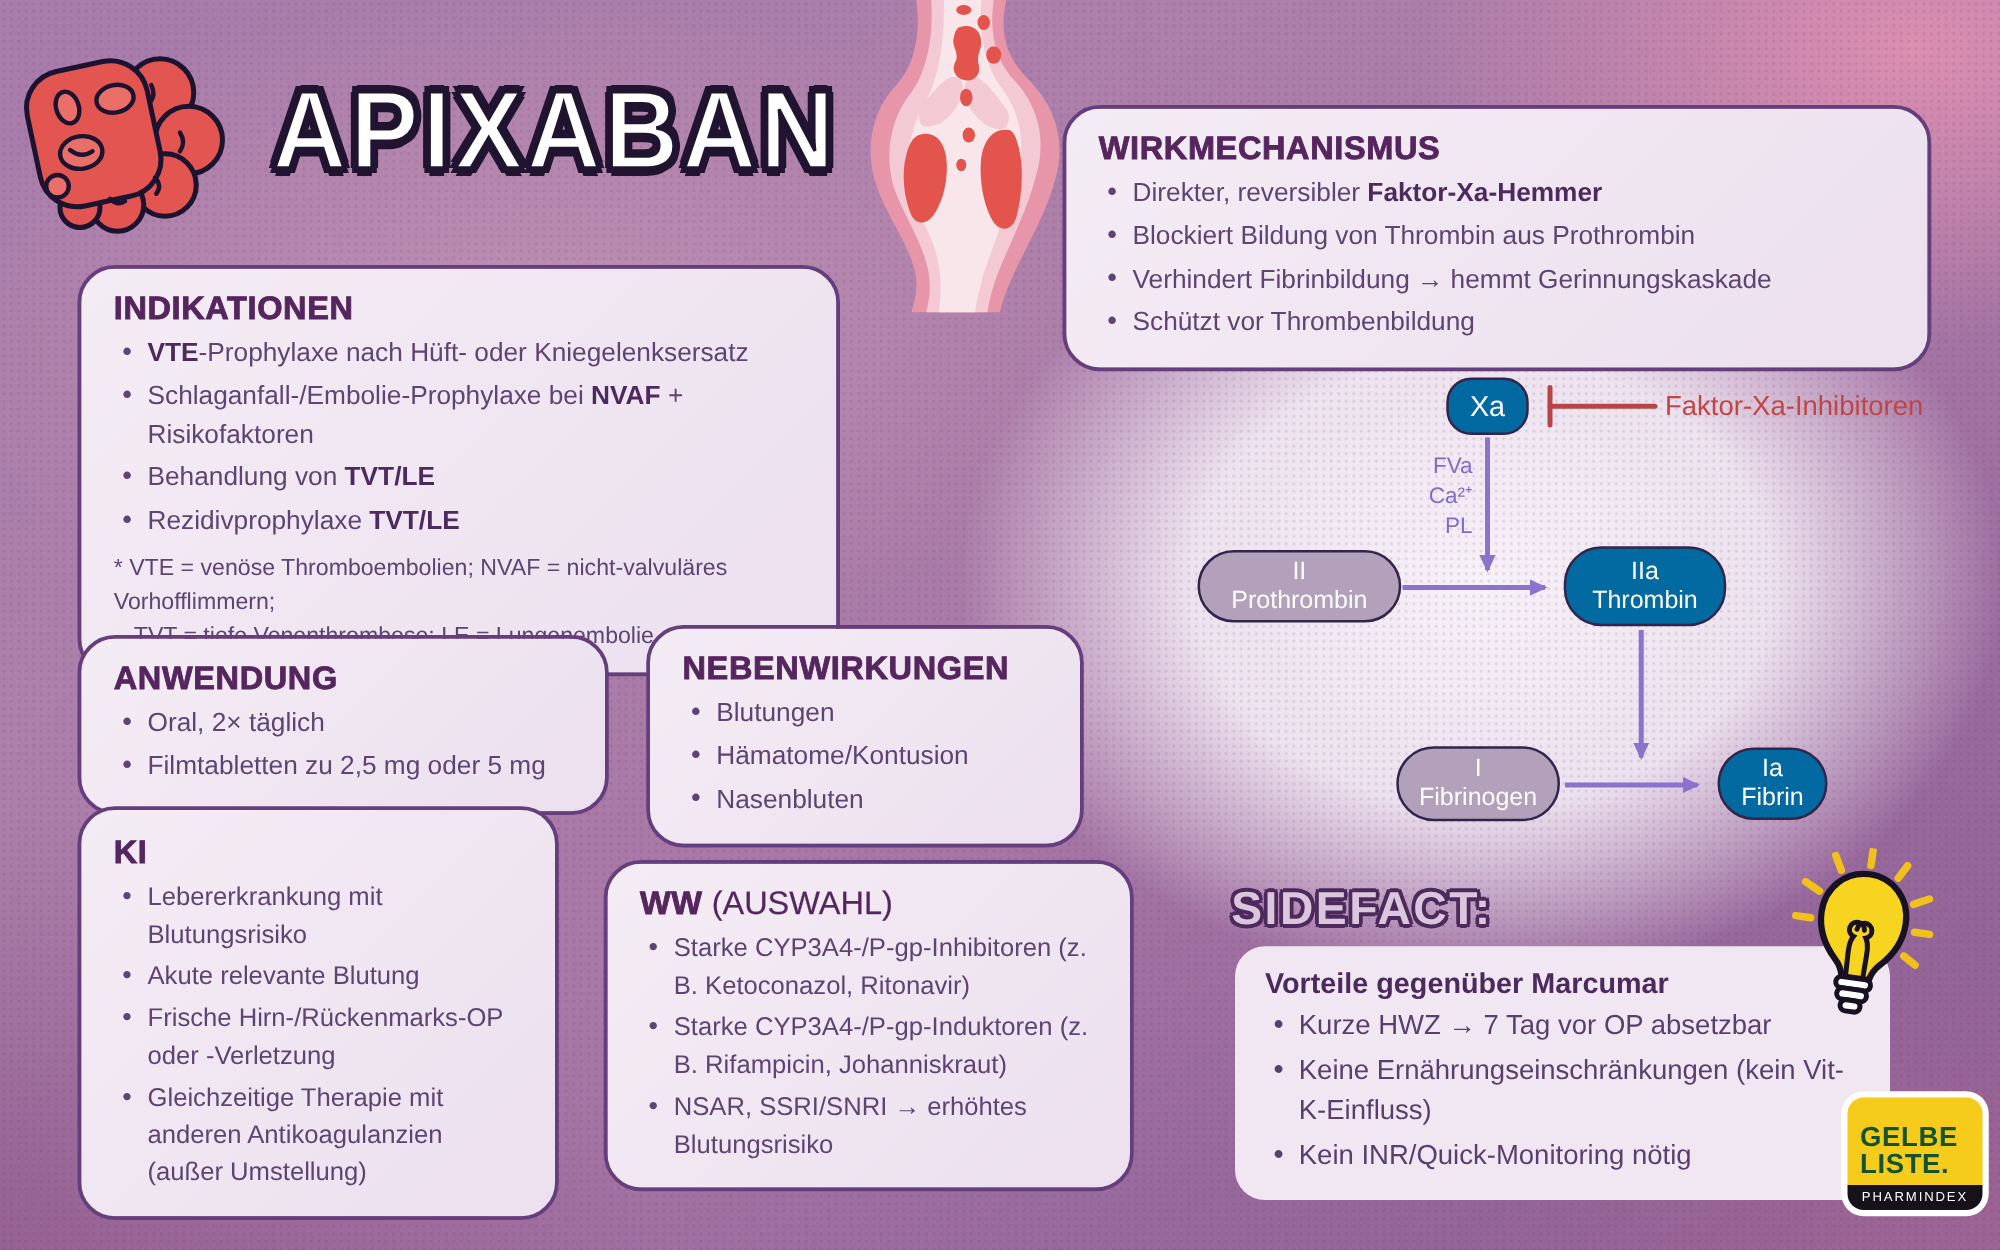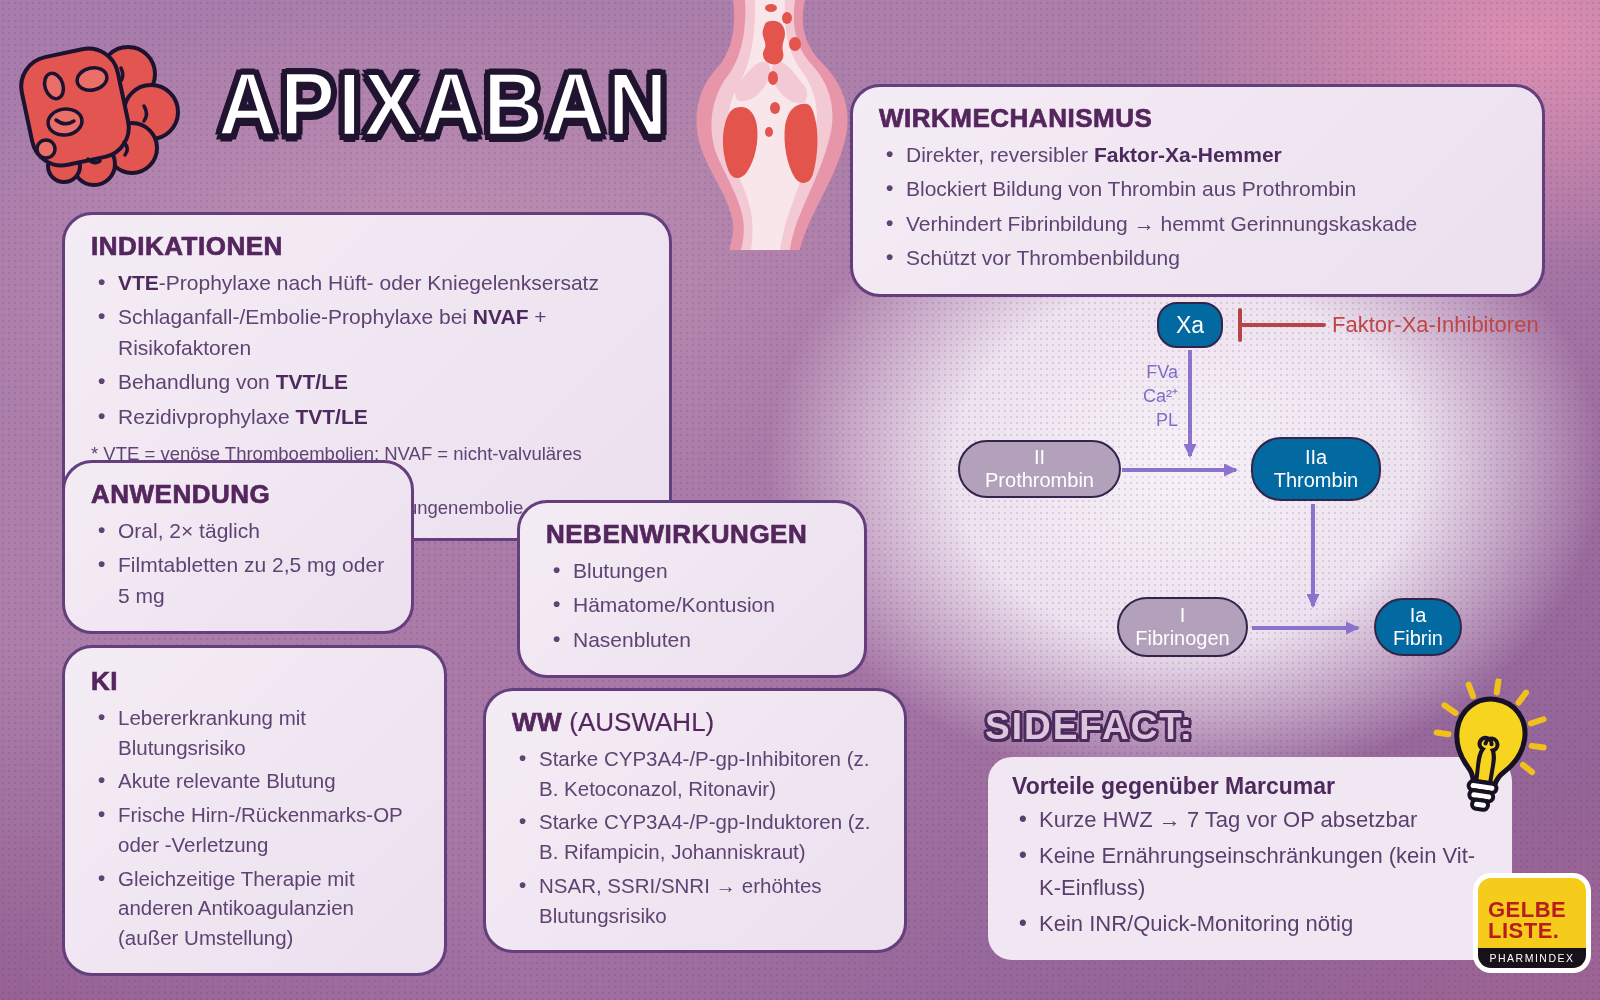--- a/index.html
+++ b/index.html
@@ -46,21 +46,21 @@
   .card h2 .h-light { font-weight:normal; -webkit-text-stroke:0.2px #5d3a6e; letter-spacing:0; }
   ul { list-style:none; }
   li { position:relative; padding-left:27px; margin:4px 0; font-size:21px; line-height:1.45; }
   li::before { content:"•"; position:absolute; left:7px; top:-1px; font-weight:bold; }
   li b { color:#4d2a5e; }
   .footnote { font-size:18.5px; margin-top:9px; line-height:1.45; color:#5e4373; }
   .footnote .fn2 { padding-left:16px; }
   
   .card-wirk   { left:850px; top:84px;  width:695px; min-height:184px; }
   .card-indik  { left:62px;  top:212px; width:610px; min-height:248px; }
-  .card-anw    { left:62px;  top:460px; width:352px; min-height:124px; }
+  .card-anw    { left:62px;  top:508px; width:425px; min-height:124px; }
   .card-neben  { left:517px; top:500px; width:350px; min-height:164px; }
   .card-ki     { left:62px;  top:645px; width:385px; min-height:303px; padding-top:18px; }
   .card-ww     { left:483px; top:688px; width:424px; min-height:262px; }
   .card-ki li, .card-ww li { font-size:20.5px; }
   
   .sidefact-heading {
     position:absolute; left:985px; top:706px; z-index:2;
     font-size:37px; font-weight:bold; letter-spacing:2px; color:#dcc6de;
     text-shadow:
       -2.5px -2.5px 0 #4c2a5c, 2.5px -2.5px 0 #4c2a5c, -2.5px 2.5px 0 #4c2a5c, 2.5px 2.5px 0 #4c2a5c,
@@ -99,21 +99,21 @@
   .clot-icon { position:absolute; left:8px; top:16px; z-index:2; }
   .vessel { position:absolute; left:683px; top:0; z-index:1; }
   .bulb { position:absolute; left:1427px; top:678px; z-index:4; transform:rotate(8deg); }
   
   .logo {
     position:absolute; left:1473px; top:873px; width:118px; z-index:5;
     background:#ffffff; border-radius:18px; padding:5px; 
   }
   .logo-top {
     background:#f5cb1c; border-radius:13px 13px 0 0; padding:22px 0 6px 10px;
-    color:#b91c1c; font-weight:bold; font-size:22px; line-height:0.95; letter-spacing:0.5px;
+    color:#14532d; font-weight:bold; font-size:22px; line-height:0.95; letter-spacing:0.5px;
   }
   .logo-bottom {
     background:#171119; border-radius:0 0 13px 13px; text-align:center;
     color:#ffffff; font-size:10.5px; font-weight:normal; letter-spacing:1.5px; padding:4px 0;
   }
 </style>
 </head>
 <body>
 
 <div class="dots"></div>

